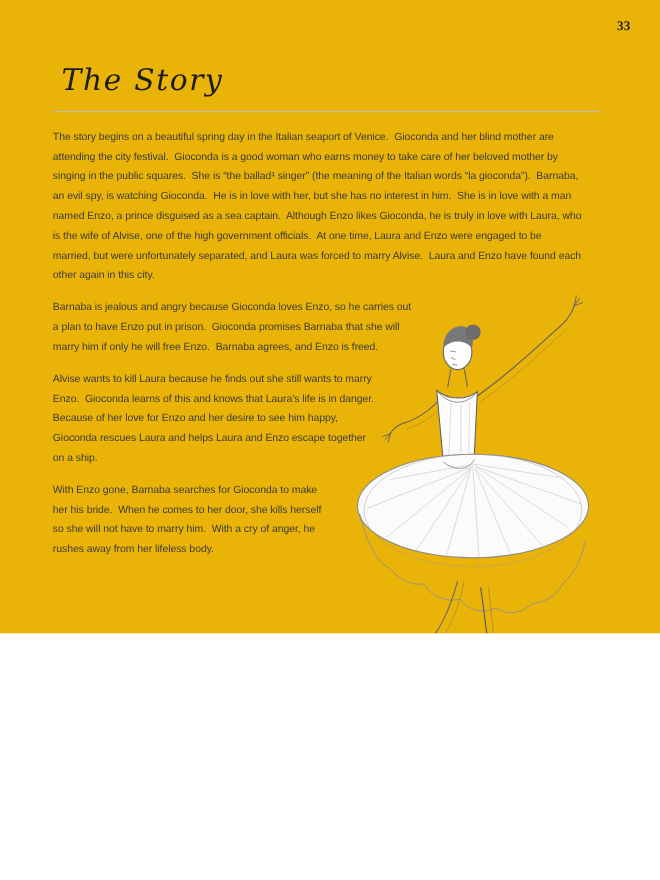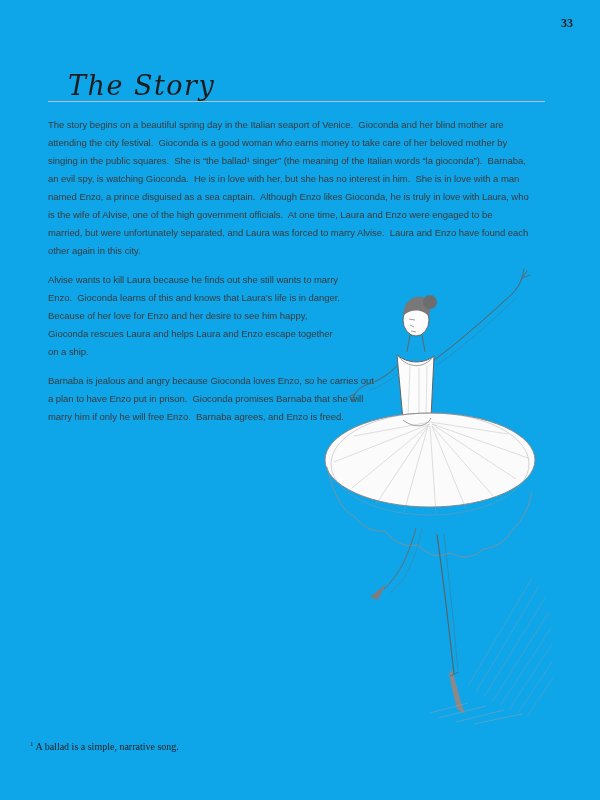--- a/index.html
+++ b/index.html
@@ -3,40 +3,40 @@
 <meta charset="utf-8">
 <style>
   html, body {
     margin: 0;
     padding: 0;
     background: #ffffff;
   }
   .page {
     position: relative;
     width: 600px;
-    height: 800px;
-    background: #0ea5e9;
+    height: 576px;
+    background: #eab308;
     font-family: "Liberation Sans", sans-serif;
     color: #3b3b3b;
     overflow: hidden;
   }
   .page-number {
     position: absolute;
     top: 16px;
     right: 27px;
     font-family: "Liberation Serif", serif;
     font-weight: bold;
     font-size: 12px;
     color: #1d1d1d;
   }
   .title {
     position: absolute;
     left: 56px;
     top: 58px;
-    margin: 12px;
+    margin: 0;
     font-family: "DejaVu Serif", serif;
     font-style: italic;
     font-weight: 500;
     font-size: 27px;
     letter-spacing: 1.5px;
     color: #1c1c1c;
   }
   .rule {
     position: absolute;
     left: 48px;
@@ -89,22 +89,23 @@
 <div class="page">
 
   <div class="page-number">33</div>
 
   <h1 class="title">The Story</h1>
 
   <div class="rule"></div>
 
   <div class="body">
     <p class="p p1">The story begins on a beautiful spring day in the Italian seaport of Venice.  Gioconda and her blind mother are attending the city festival.  Gioconda is a good woman who earns money to take care of her beloved mother by singing in the public squares.  She is “the ballad¹ singer” (the meaning of the Italian words “la gioconda”).  Barnaba, an evil spy, is watching Gioconda.  He is in love with her, but she has no interest in him.  She is in love with a man named Enzo, a prince disguised as a sea captain.  Although Enzo likes Gioconda, he is truly in love with Laura, who is the wife of Alvise, one of the high government officials.  At one time, Laura and Enzo were engaged to be married, but were unfortunately separated, and Laura was forced to marry Alvise.  Laura and Enzo have found each other again in this city.</p>
+    <p class="p p2">Barnaba is jealous and angry because Gioconda loves Enzo, so he carries out a plan to have Enzo put in prison.  Gioconda promises Barnaba that she will marry him if only he will free Enzo.  Barnaba agrees, and Enzo is freed.</p>
     <p class="p p3">Alvise wants to kill Laura because he finds out she still wants to marry Enzo.  Gioconda learns of this and knows that Laura’s life is in danger.  Because of her love for Enzo and her desire to see him happy, Gioconda rescues Laura and helps Laura and Enzo escape together on a ship.</p>
-    <p class="p p2">Barnaba is jealous and angry because Gioconda loves Enzo, so he carries out a plan to have Enzo put in prison.  Gioconda promises Barnaba that she will marry him if only he will free Enzo.  Barnaba agrees, and Enzo is freed.</p>
+    <p class="p p4">With Enzo gone, Barnaba searches for Gioconda to make her his bride.  When he comes to her door, she kills herself so she will not have to marry him.  With a cry of anger, he rushes away from her lifeless body.</p>
   </div>
 
   <div class="illustration">
     <svg viewBox="0 0 238 462" xmlns="http://www.w3.org/2000/svg">
 
       <g fill="none" stroke="#5f5f5f" stroke-width="1" stroke-linecap="round">
         <path d="M116 94 C136 80 168 52 194 28 C199 23 202 18 204 12"></path>
         <path d="M119 99 C140 85 171 58 197 33" opacity="0.4" stroke-width="0.7"></path>
         <path d="M204 12 l5 -7 M204 12 l8 -3 M204 12 l2 -9" stroke-width="0.8"></path>
 

